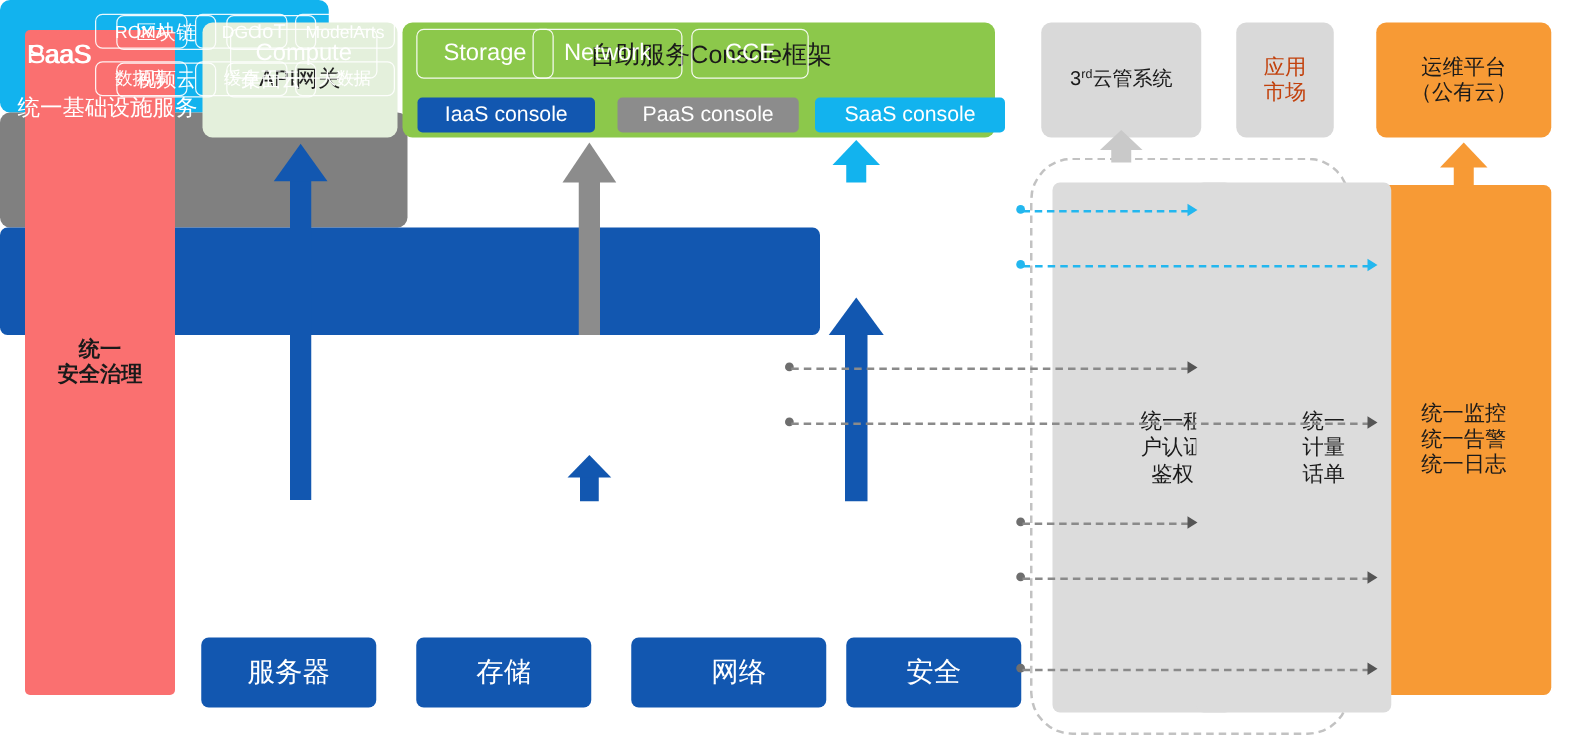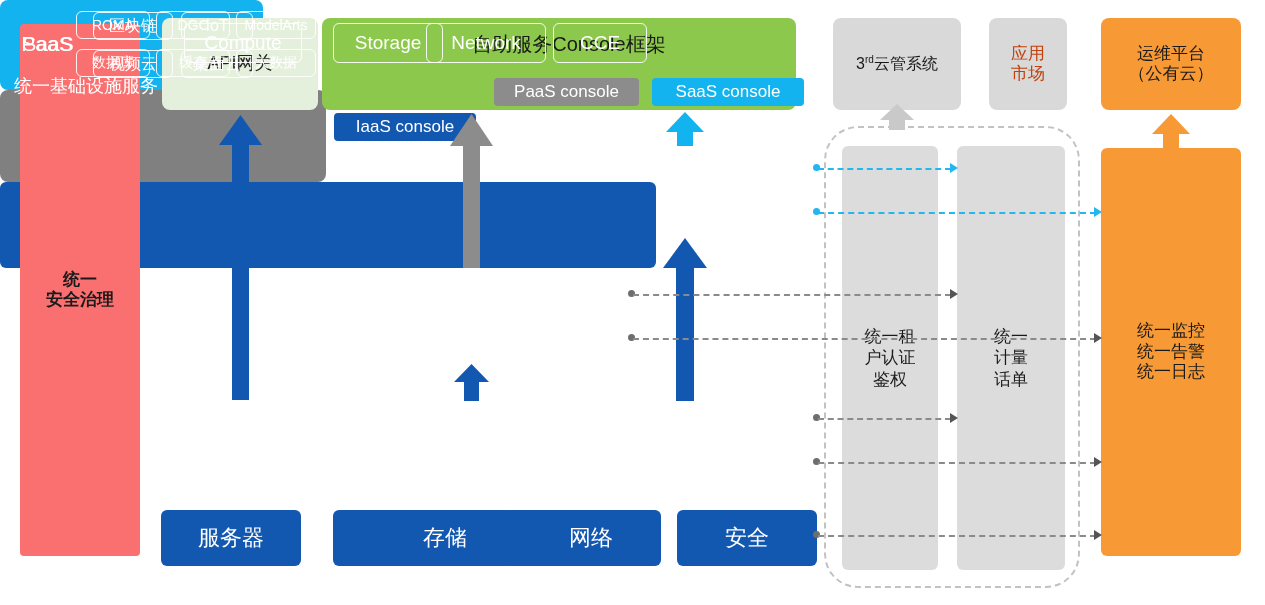--- a/index.html
+++ b/index.html
@@ -38,21 +38,21 @@
   }
   #console-title{
     position:absolute;left:0;top:14px;width:494px;
     text-align:center;color:#1a1a1a;font-size:20px;
   }
   .console-btn{
     position:absolute;top:60px;height:28px;
     border-radius:4px;color:#ffffff;font-size:17px;
     display:flex;align-items:center;justify-content:center;
   }
-  #btn-iaas{left:12px;width:142px;background:#1257b0;margin-top:35px;}
+  #btn-iaas{left:12px;width:142px;background:#1257b0;}
   #btn-paas{left:172px;width:145px;background:#8c8c8c;}
   #btn-saas{left:330px;width:152px;background:#12b3ee;}
 
   
   #third-cloud{
     left:833px;top:18px;width:128px;height:92px;
     background:#d9d9d9;border-radius:8px;color:#1a1a1a;font-size:16px;
   }
   #third-cloud sup{font-size:10px;vertical-align:super;}
   #app-market{
@@ -119,33 +119,33 @@
   #inf-network{left:426px;width:118px;}
   #inf-cce{left:553px;width:92px;}
 
   
   .res-box{
     position:absolute;top:510px;height:56px;border-radius:6px;
     background:#1257b0;color:#fff;font-size:22px;
     display:flex;align-items:center;justify-content:center;
   }
   #res-server{left:161px;width:140px;}
-  #res-storage{left:333px;width:140px;padding-left:42px;}
+  #res-storage{left:333px;width:140px;}
   #res-network{left:505px;width:140px;padding-left:16px;}
   #res-security{left:677px;width:140px;}
 
   
   #dash-container{
     position:absolute;left:824px;top:126px;width:256px;height:462px;
     border:2.2px dashed #c2c2c2;border-radius:34px;box-sizing:border-box;
   }
   .gray-col{
     position:absolute;background:#dcdcdc;border-radius:6px;
     color:#1a1a1a;font-size:17px;line-height:1.25;
-    display:flex;align-items:center;justify-content:center;text-align:center;
+    display:flex;align-items:center;justify-content:center;text-align:center;padding-left:48px;
   }
   #col-auth{left:842px;top:146px;width:96px;height:424px;}
   #col-meter{left:957px;top:146px;width:108px;height:424px;}
 
   
   .arrow{position:absolute;}
 
   
   .dline{position:absolute;height:0;border-top:2.2px dashed #8a8a8a;}
   .dline.cyan{border-top-color:#23b7ef;}

